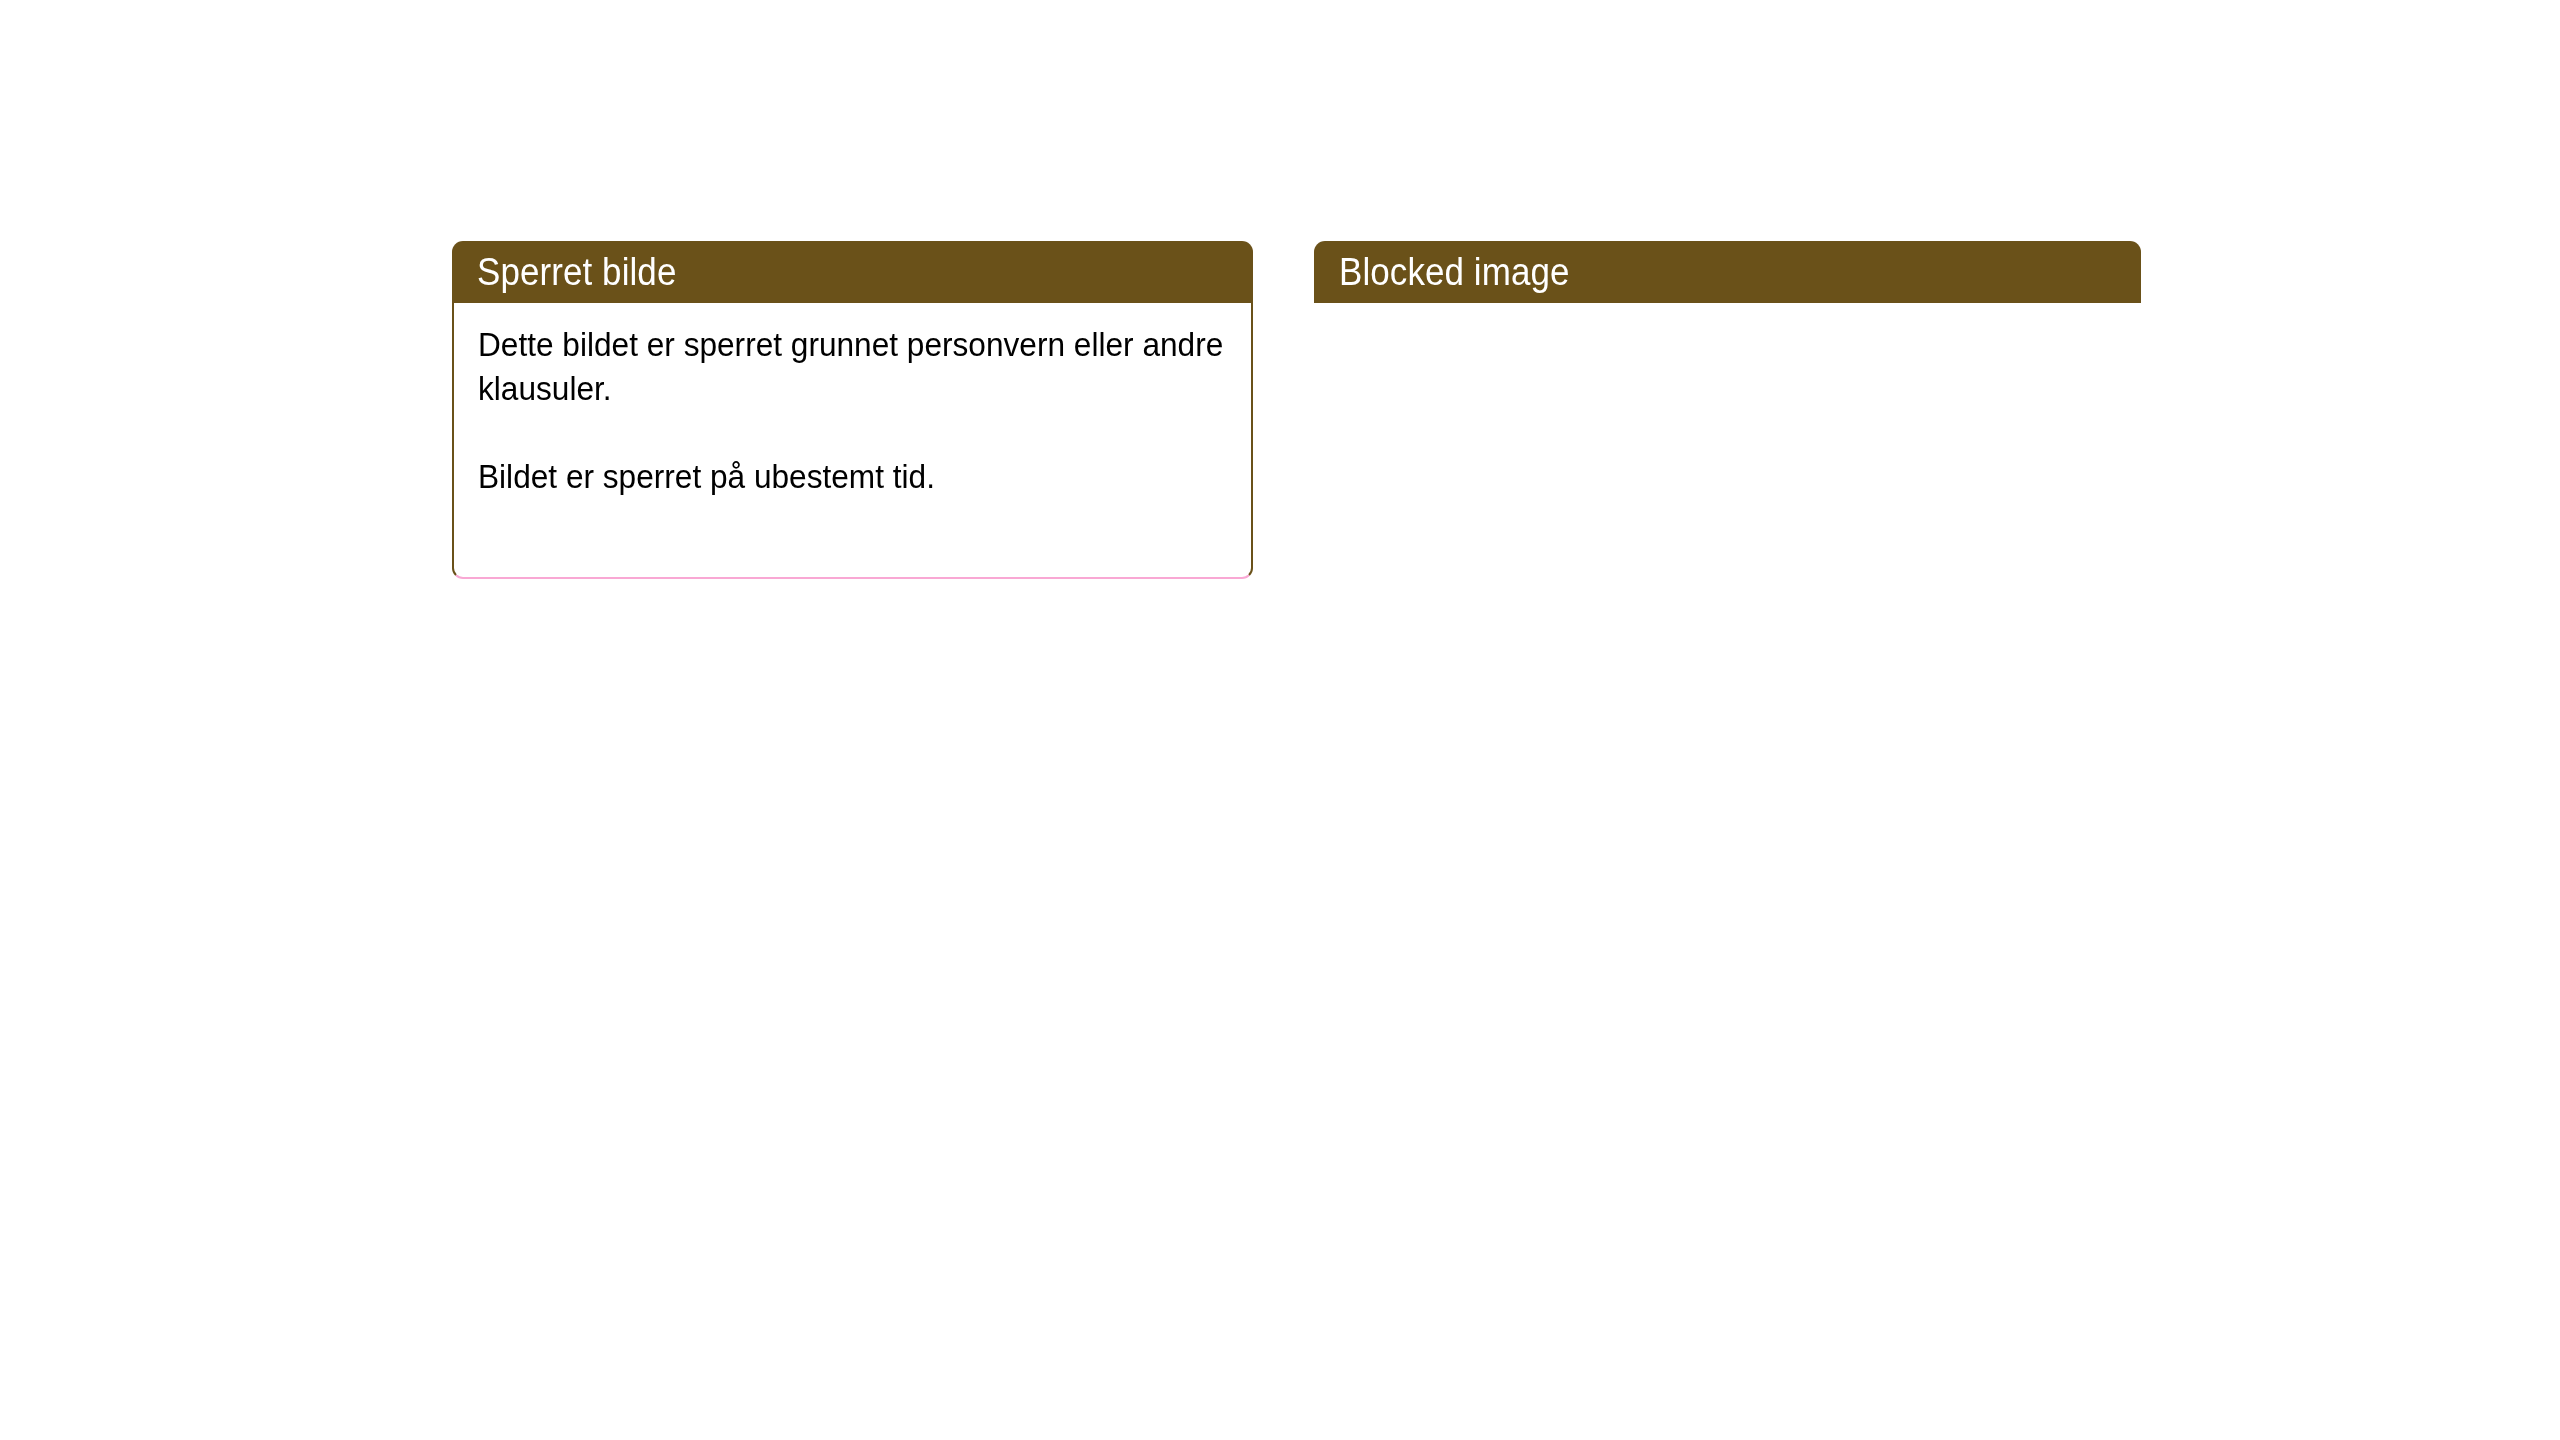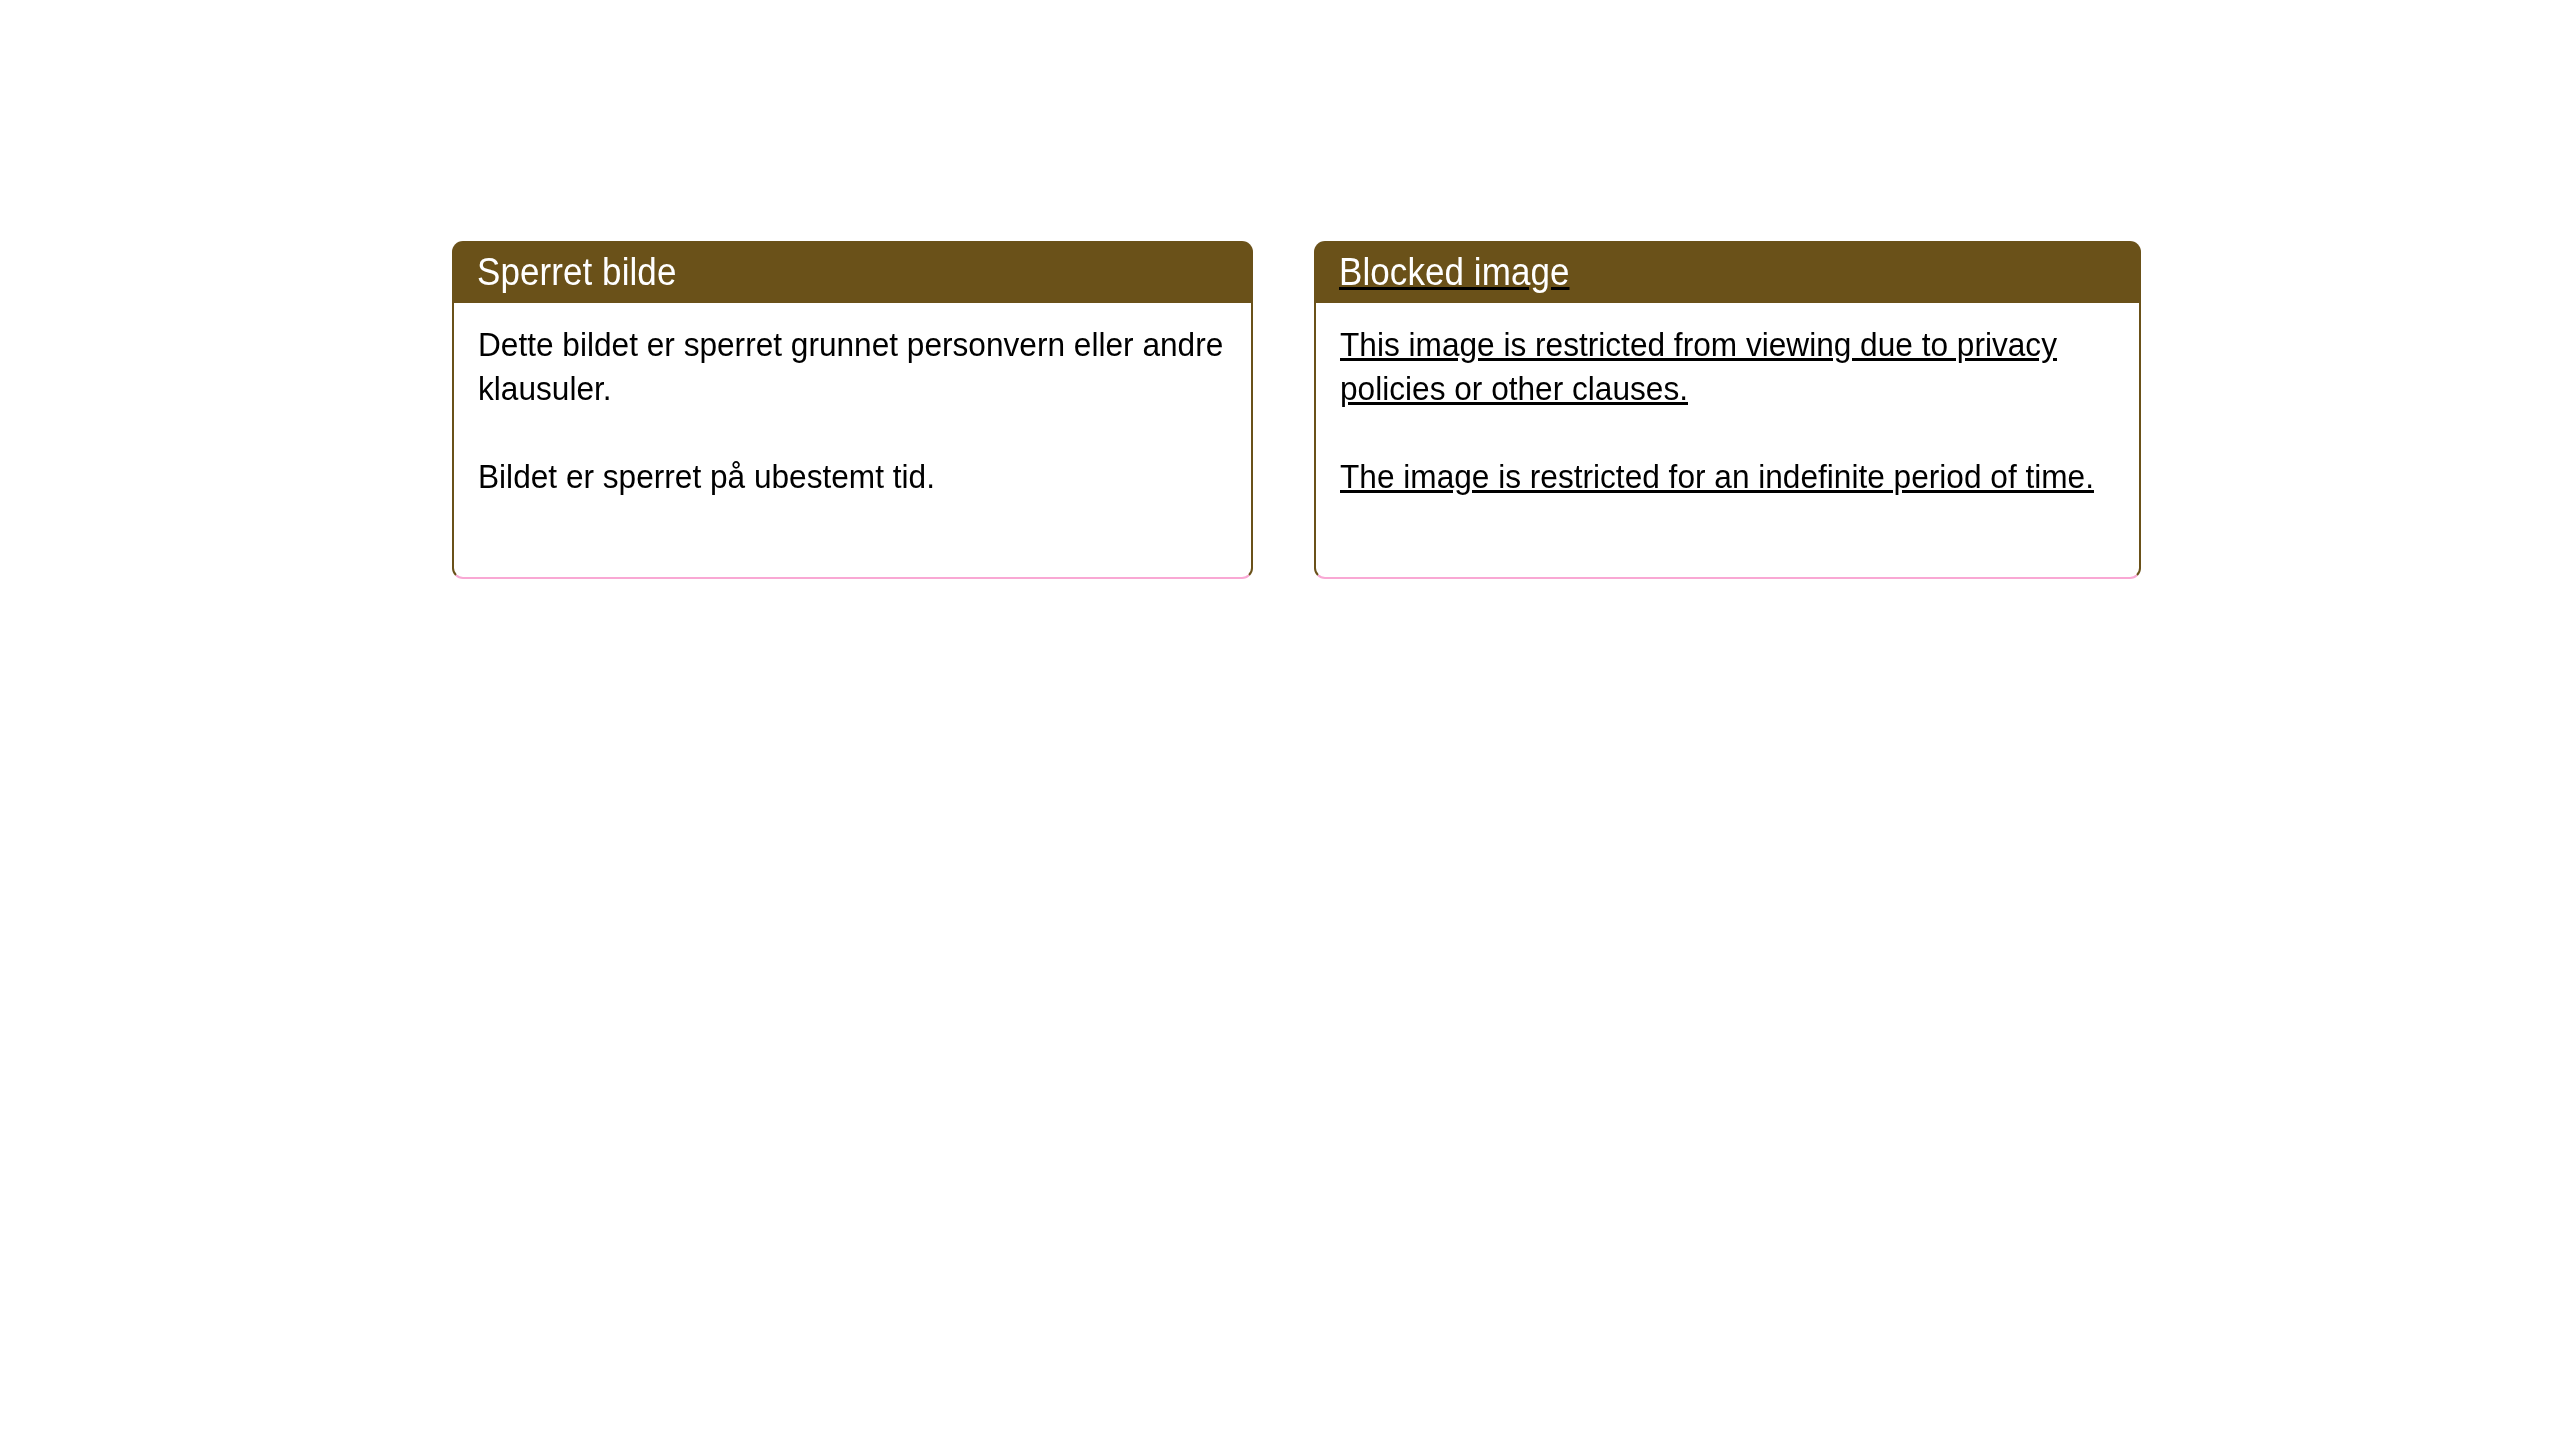--- a/index.html
+++ b/index.html
@@ -33,21 +33,20 @@
     top: 241px;
     width: 801px;
     height: 338px;
   }
 
   .notice-card.card-en {
     left: 1314px;
     top: 241px;
     width: 827px;
     height: 338px;
-    text-decoration: underline;
   }
 
   .card-header {
     box-sizing: border-box;
     height: 62px;
     background: #6a5119;
     border-top-left-radius: 11px;
     border-top-right-radius: 11px;
     padding: 0 0 0 25px;
     display: flex;
@@ -107,19 +106,15 @@
     <div class="card-body">
       <p class="card-paragraph">Dette bildet er sperret grunnet personvern eller andre klausuler.</p>
       <p class="card-paragraph">Bildet er sperret på ubestemt tid.</p>
     </div>
   </section>
 
   <section class="notice-card card-en">
     <div class="card-header">
       <span class="card-title">Blocked image</span>
     </div>
-    <div class="card-body">
-      <p class="card-paragraph">This image is restricted from viewing due to privacy policies or other clauses.</p>
-      <p class="card-paragraph">The image is restricted for an indefinite period of time.</p>
-    </div>
   </section>
 
 </div>
 
 </body></html>

